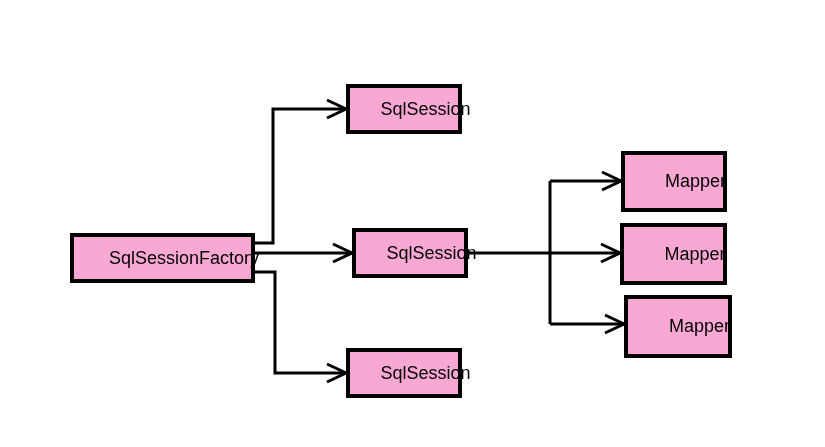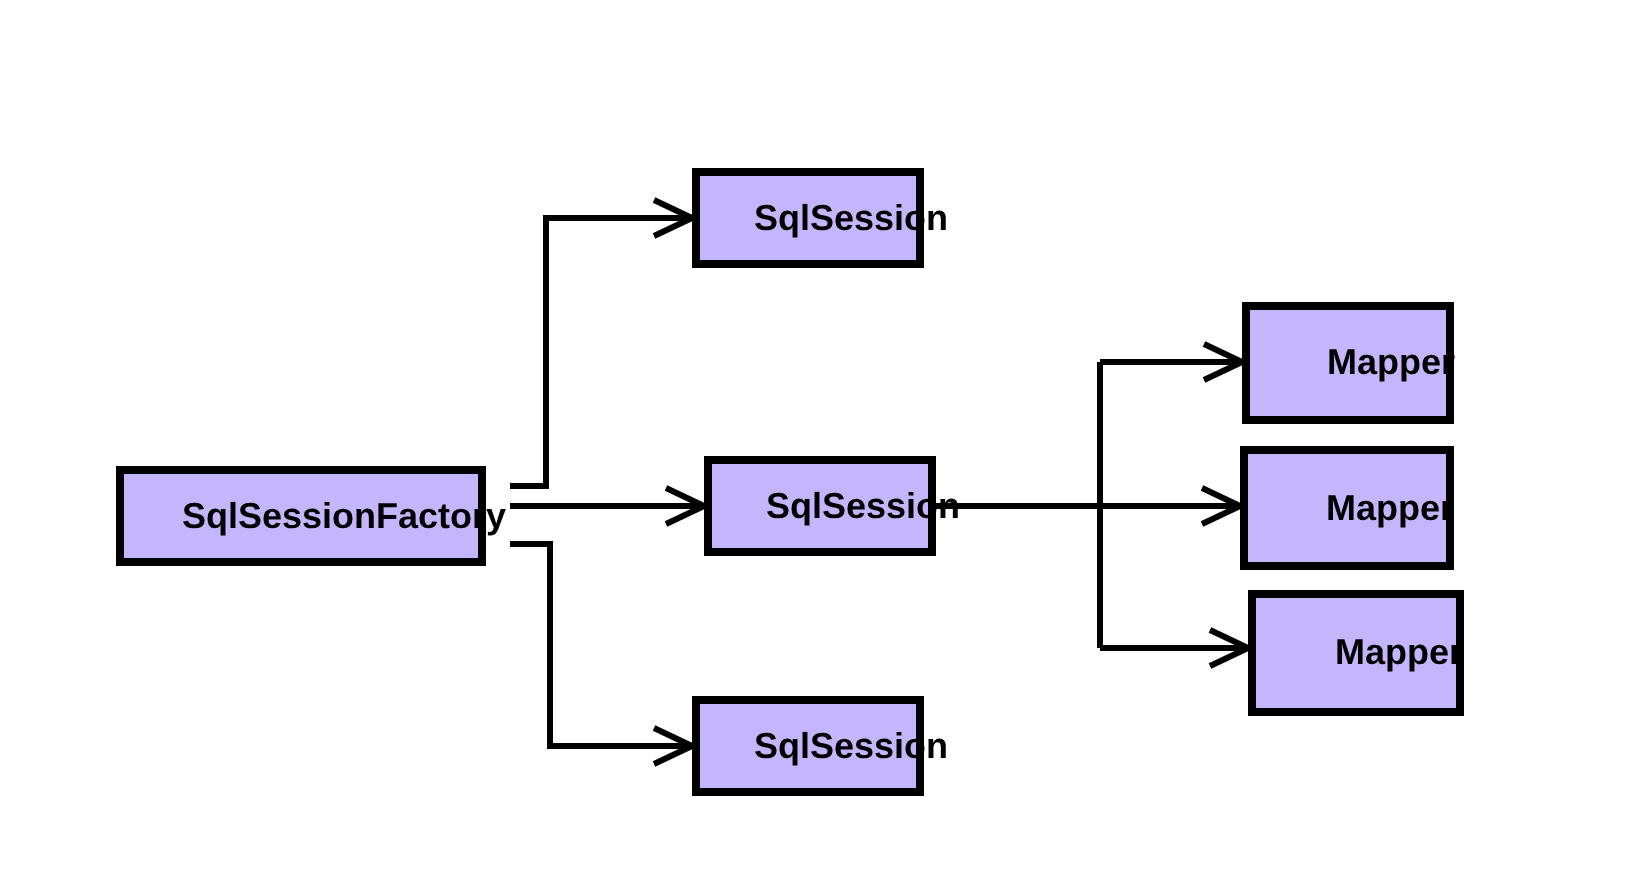--- a/index.html
+++ b/index.html
@@ -19,32 +19,32 @@
     position: absolute;
     left: 0;
     top: 0;
     width: 825px;
     height: 447px;
   }
   .node {
     position: absolute;
     box-sizing: border-box;
     border: 4px solid #000000;
-    background: #c4b5fd;
+    background: #f9a8d4;
     display: flex;
     align-items: center;
     justify-content: center;
     color: #000000;
-    font-weight: bold;
+    font-weight: normal;
     font-size: 18px;
     letter-spacing: 0px;
     white-space: nowrap;
     padding-left: 43px;
   }
-  .node-factory        { left: 58px;  top: 233px; width: 185px; height: 50px; }
+  .node-factory        { left: 70px;  top: 233px; width: 185px; height: 50px; }
   .node-session-top    { left: 346px; top: 84px;  width: 116px; height: 50px; }
   .node-session-mid    { left: 352px; top: 228px; width: 116px; height: 50px; }
   .node-session-bottom { left: 346px; top: 348px; width: 116px; height: 50px; }
   .node-mapper-top     { left: 621px; top: 151px; width: 106px; height: 61px; }
   .node-mapper-mid     { left: 620px; top: 223px; width: 107px; height: 62px; }
   .node-mapper-bottom  { left: 624px; top: 295px; width: 108px; height: 63px; }
   .edge {
     fill: none;
     stroke: #000000;
     stroke-width: 3px;

